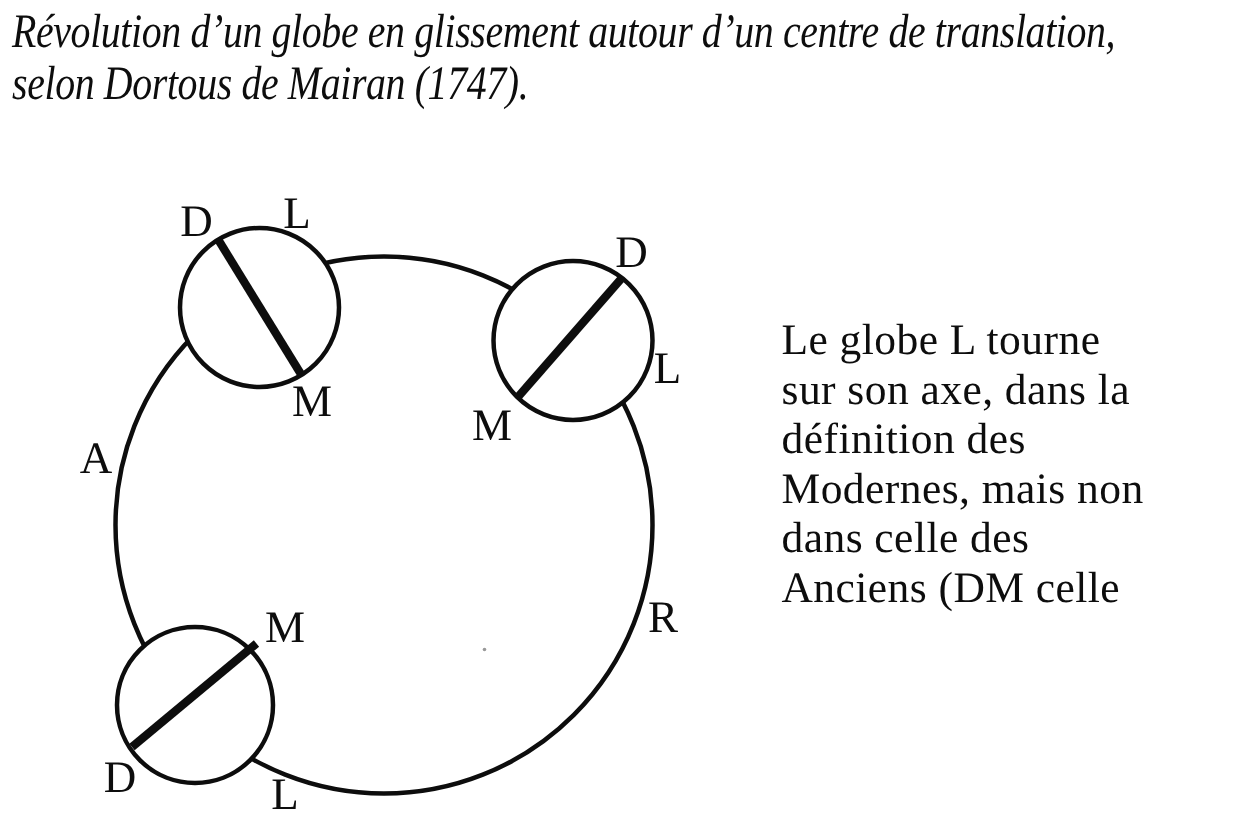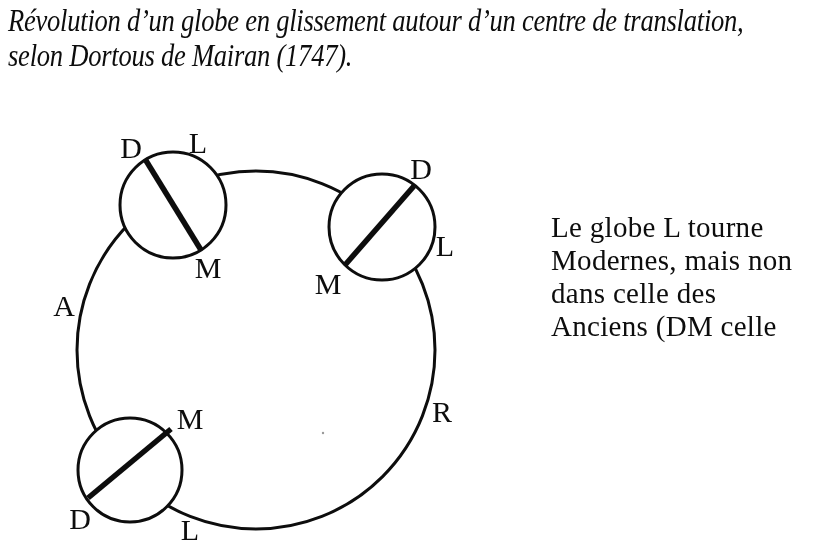--- a/index.html
+++ b/index.html
@@ -22,21 +22,21 @@
     transform:scaleX(0.83);
     transform-origin:0 0;
   }
   .note {
     position:absolute;
     left:521px; top:211px;
     font-size:29px;
     line-height:33px;
     letter-spacing:0.3px;
   }
-  .note-line { white-space:pre;margin-left:30px; }
+  .note-line { white-space:pre; }
   #orbit-svg { position:absolute; left:0; top:0; }
   .dlabel {
     position:absolute;
     transform:translate(-50%,-50%);
     font-size:30px;
     line-height:30px;
     white-space:nowrap;
   }
 </style>
 </head>
@@ -69,18 +69,20 @@
       <div class="dlabel" style="left: 421px; top: 169px;">D</div>
       <div class="dlabel" style="left: 445px; top: 246px;">L</div>
       <div class="dlabel" style="left: 328px; top: 284px;">M</div>
       <div class="dlabel" style="left: 190px; top: 419px;">M</div>
       <div class="dlabel" style="left: 80px; top: 519px;">D</div>
       <div class="dlabel" style="left: 190px; top: 530px;">L</div>
     </div>
 
   <div class="note">
     <div class="note-line">Le globe L tourne</div>
+    <div class="note-line">sur son axe, dans la</div>
+    <div class="note-line">définition des</div>
     <div class="note-line">Modernes, mais non</div>
     <div class="note-line">dans celle des</div>
     <div class="note-line">Anciens (DM celle</div>
   </div>
 
 </div>
 
 </body></html>

